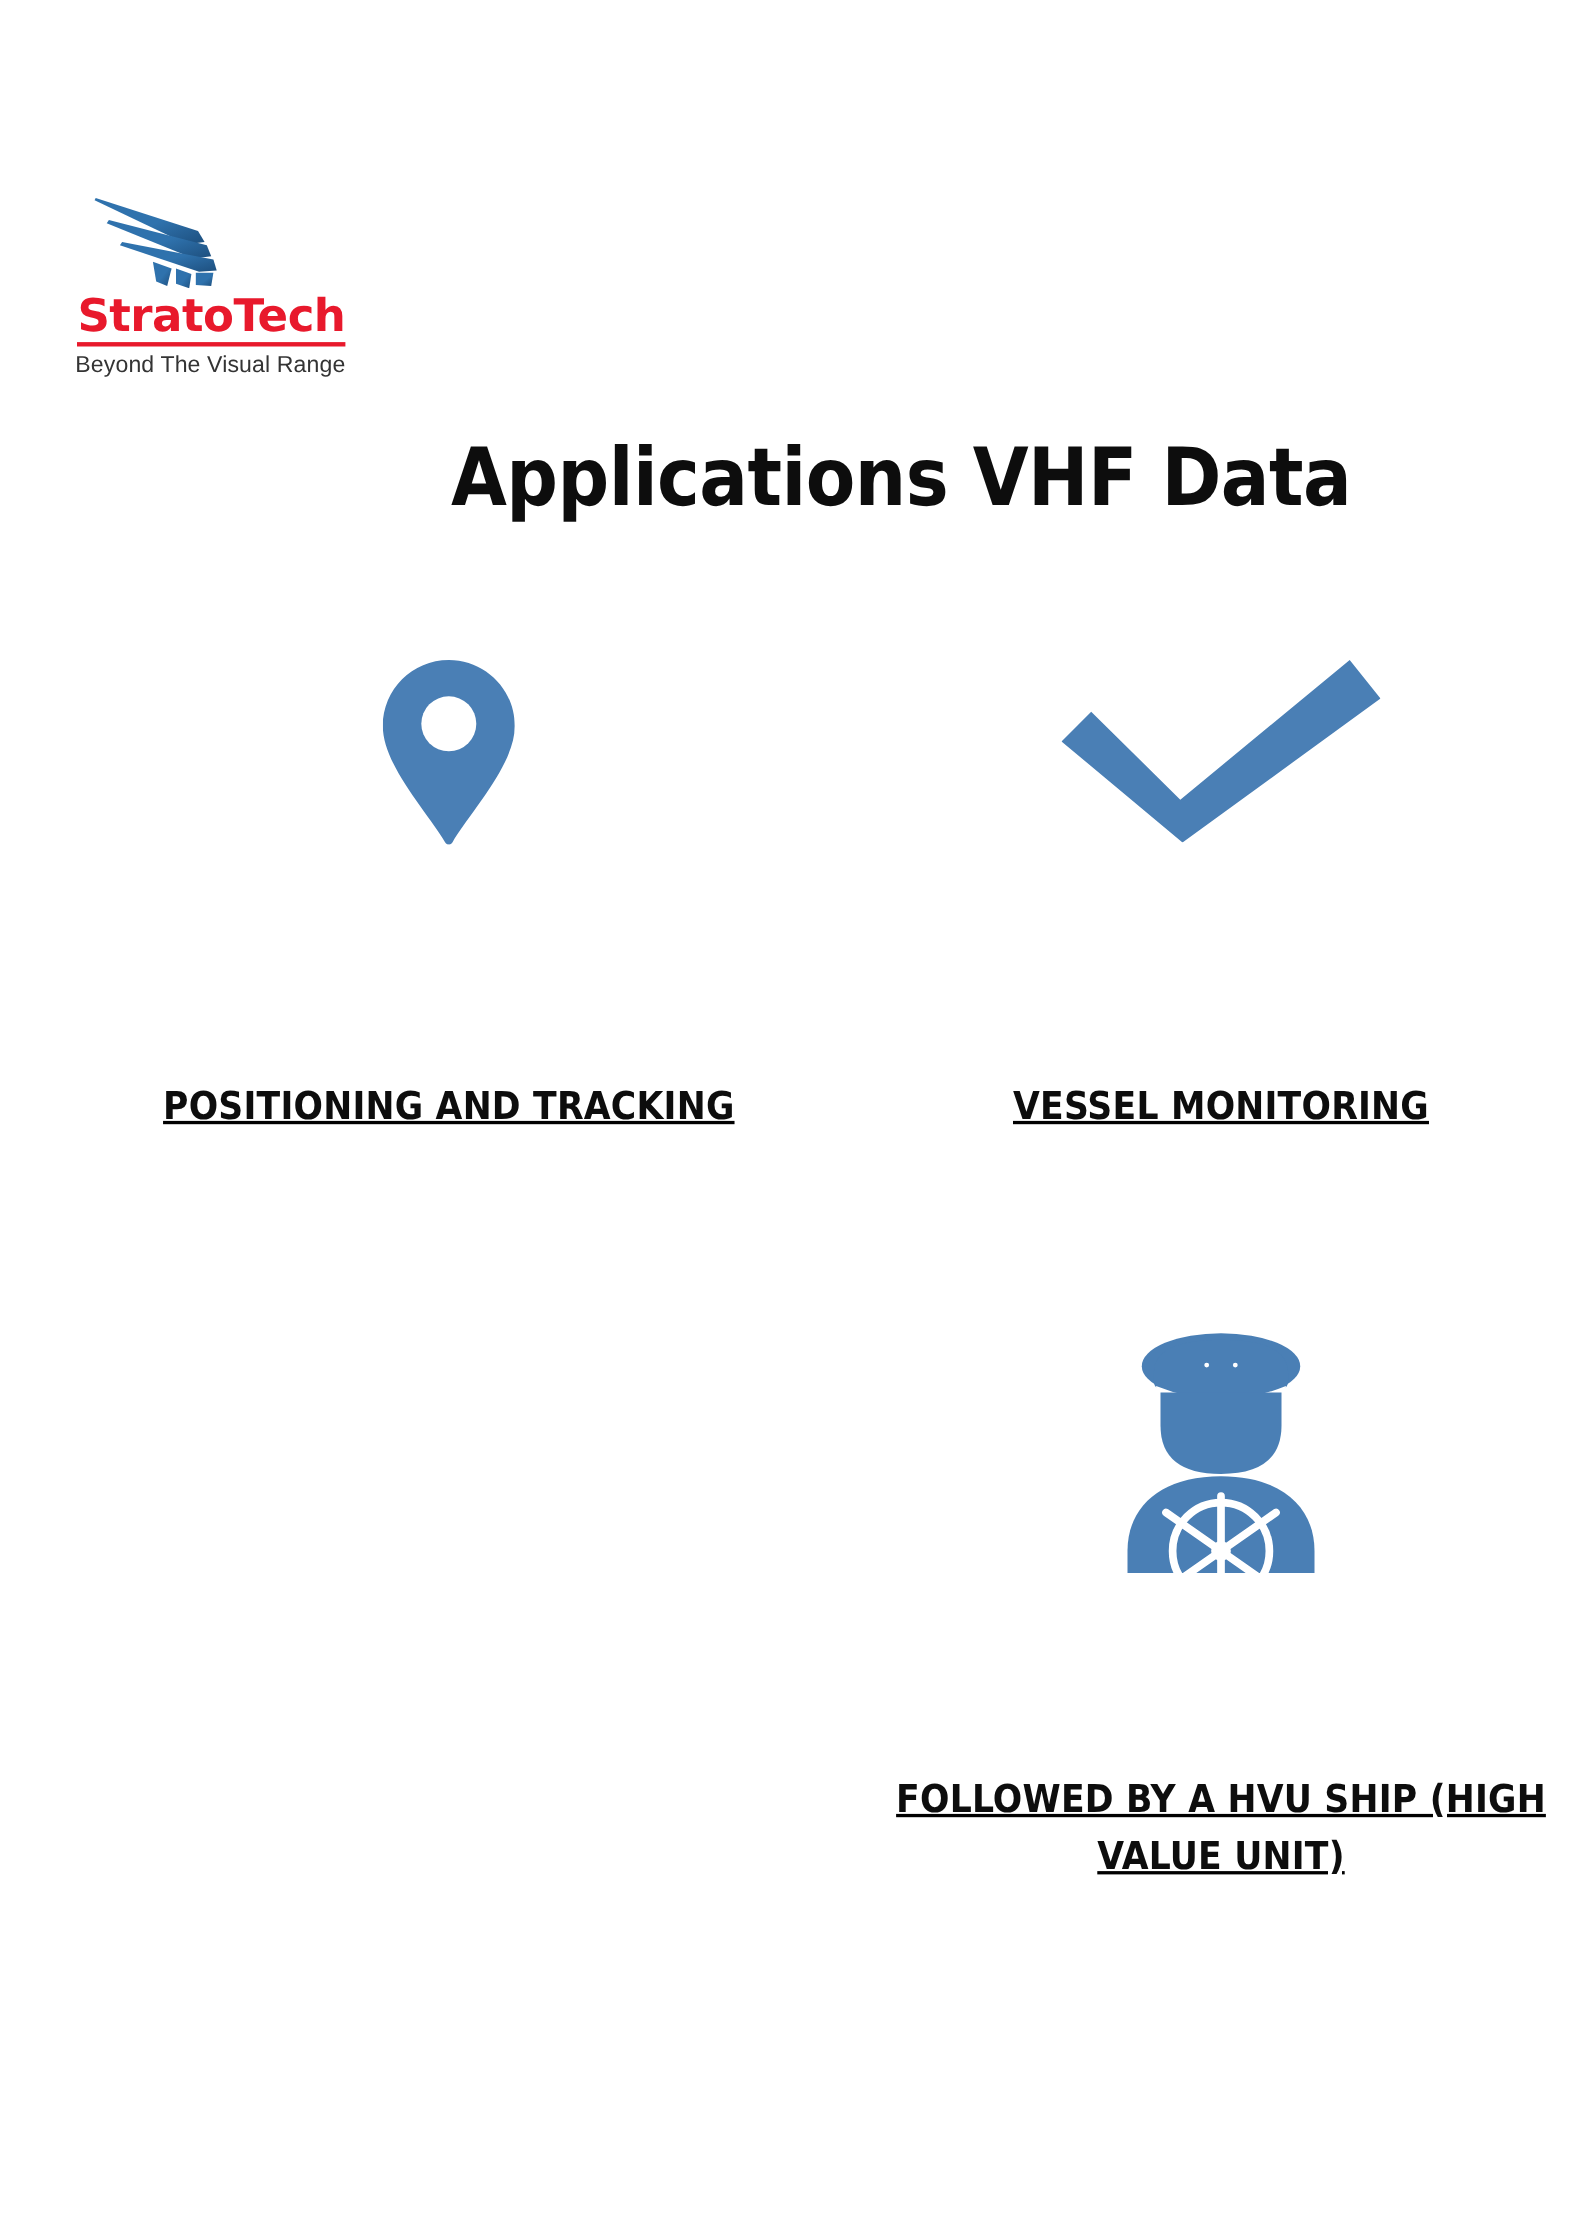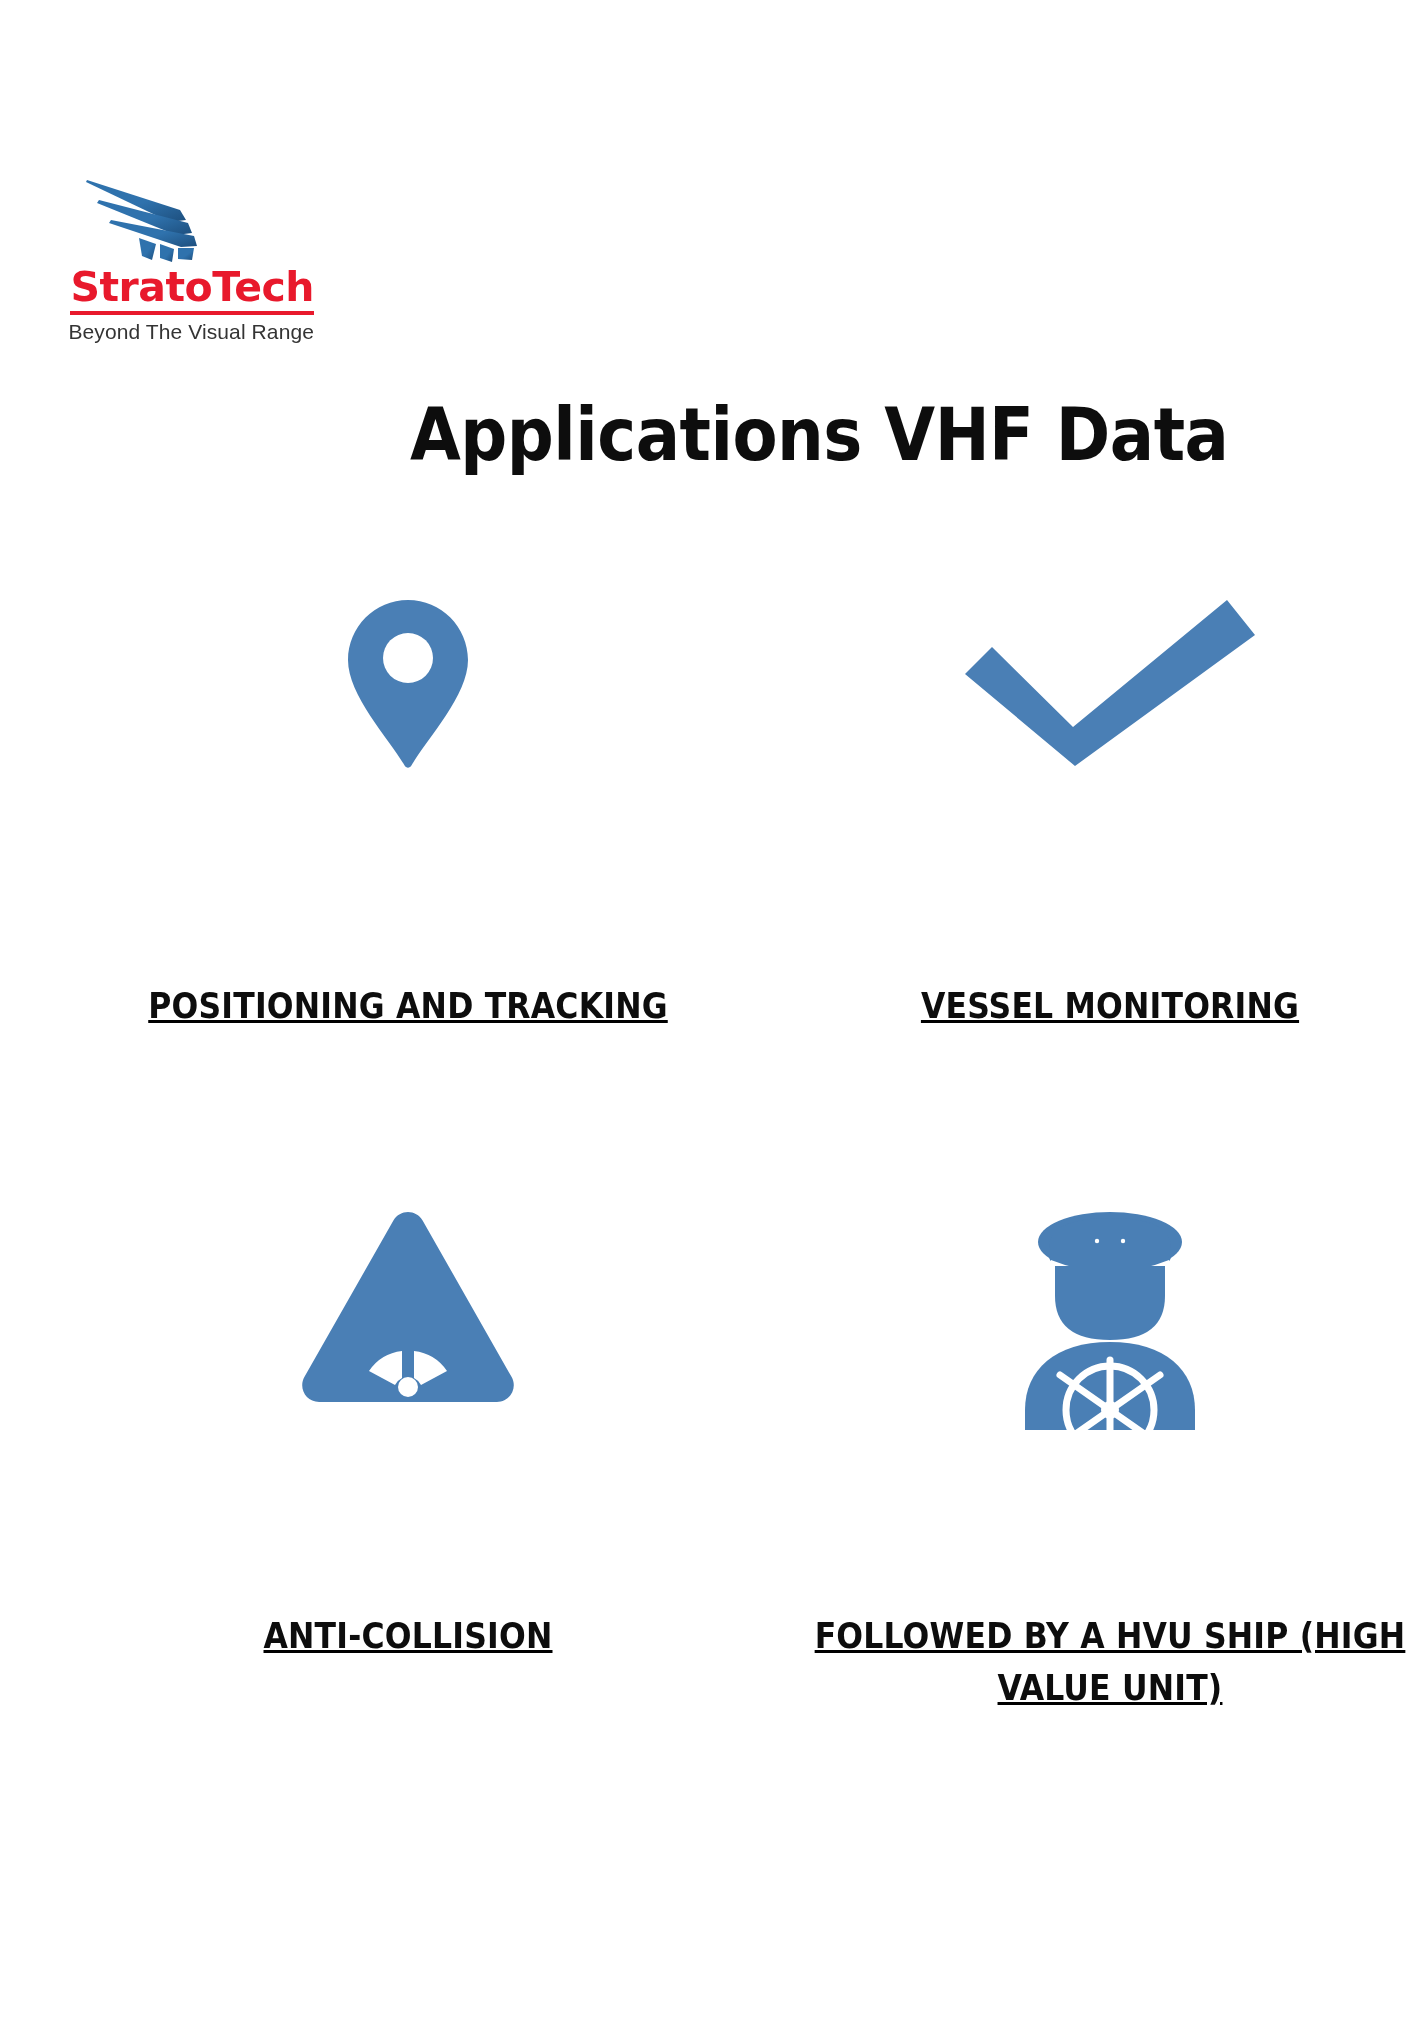--- a/index.html
+++ b/index.html
@@ -170,42 +170,20 @@
 
   <div class="cell" id="cell-vessel">
     <div class="art">
       <svg width="290" height="166" viewBox="0 0 290 166" xmlns="http://www.w3.org/2000/svg">
         <path d="M0 74 L27 47 L108 127 L262 0 L290 35 L110 166 Z" fill="#4a7fb5"></path>
       </svg>
     </div>
     <div class="caption">VESSEL MONITORING</div>
   </div>
 
-  <div class="cell" id="cell-collision">
-    <div class="art">
-      <svg width="214" height="192" viewBox="0 0 214 192" xmlns="http://www.w3.org/2000/svg">
-        <path d="M92.4 10.5 C98.9 -0.9 115.1 -0.9 121.6 10.5 L210.5 166.8
-                 C217 178.2 208.9 192 195.9 192 L18.1 192
-                 C5.1 192 -3 178.2 3.5 166.8 Z" fill="#4a7fb5"></path>
-
-        <g fill="#ffffff" transform="translate(107,145)">
-          <path d="M-6 -4 A46 46 0 0 0 -39 16 L-13 30 A16 16 0 0 1 -6 23 Z" transform="rotate(0)"></path>
-          <path d="M6 -4 A46 46 0 0 1 39 16 L13 30 A16 16 0 0 0 6 23 Z"></path>
-          <path d="M-2 -10 A46 46 0 0 1 2 -10 L2 -40 A16 16 0 0 0 -2 -40 Z" opacity="0"></path>
-          <path d="M-21 -8 L-42 12 A48 48 0 0 1 -25 -30 Z" opacity="0"></path>
-          <circle cx="0" cy="32" r="10"></circle>
-        </g>
-
-        <g fill="#ffffff" transform="translate(107,147)">
-          <path d="M-12 -4 L-44 12 A47 47 0 0 1 -12 -38 Z" opacity="0"></path>
-        </g>
-      </svg>
-    </div>
-    <div class="caption">ANTI-COLLISION</div>
-  </div>
 
   <div class="cell" id="cell-hvu">
     <div class="art">
       <svg width="214" height="220" viewBox="0 0 214 220" xmlns="http://www.w3.org/2000/svg">
 
         <ellipse cx="107" cy="32" rx="72" ry="30" fill="#4a7fb5"></ellipse>
 
         <path d="M46 38 Q46 8 107 8 Q168 8 168 38 L168 46 Q168 62 107 62 Q46 62 46 46 Z" fill="#4a7fb5"></path>
 
         <path d="M48 50 Q107 74 166 50 L166 58 Q107 82 48 58 Z" fill="#ffffff"></path>

